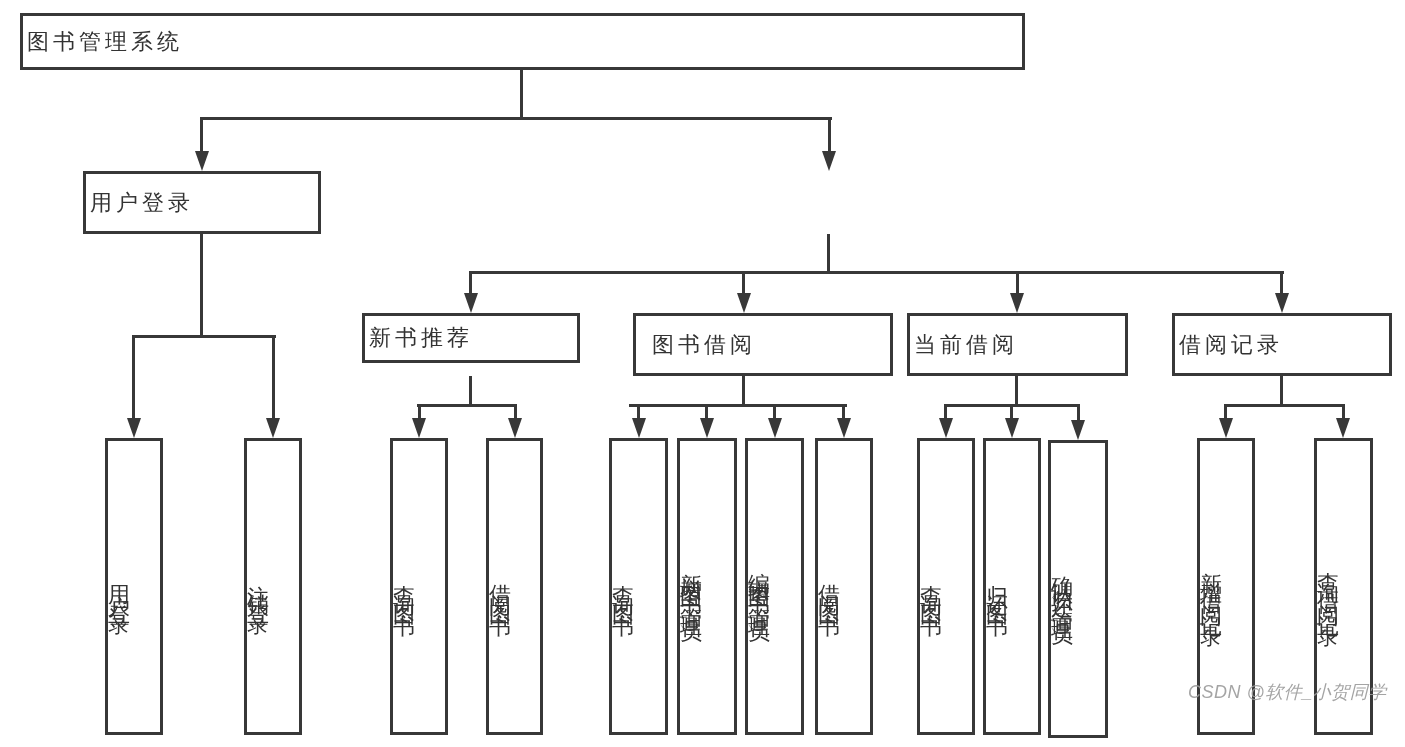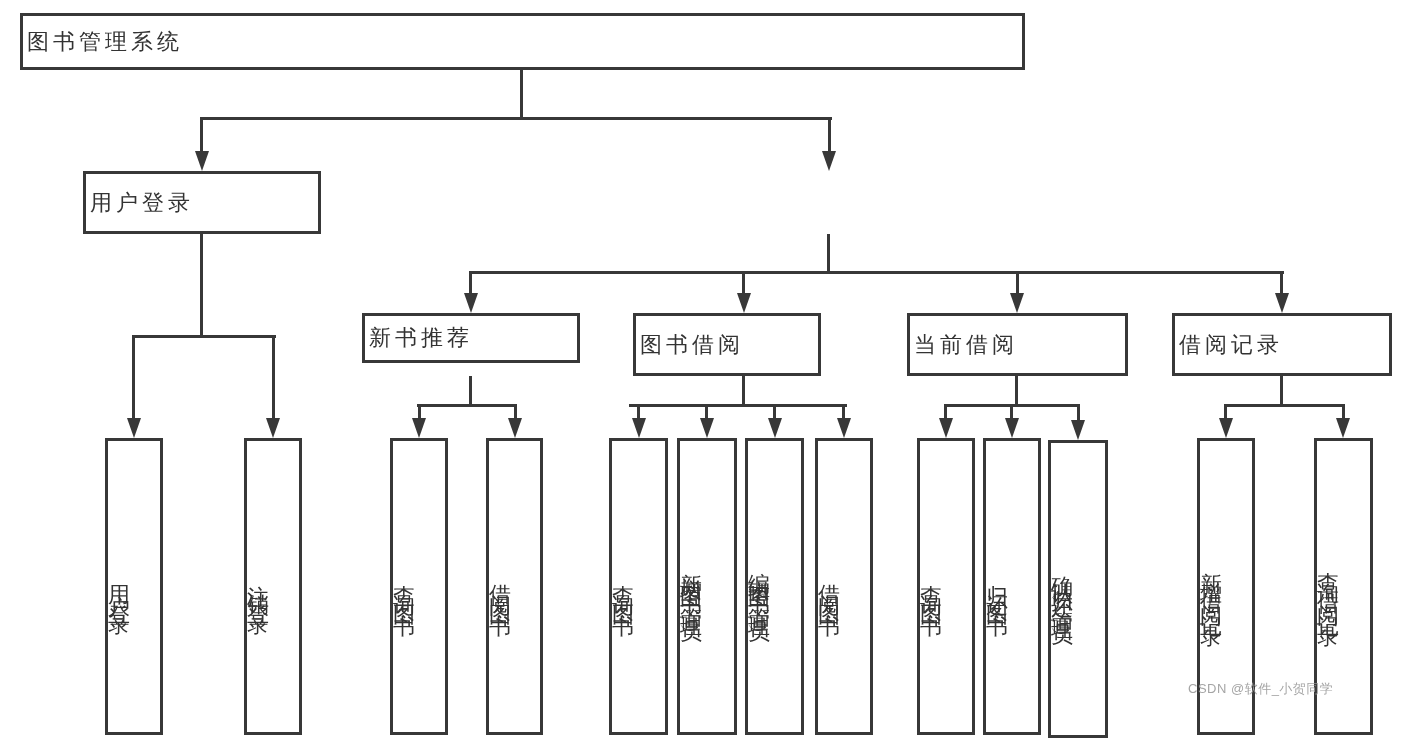--- a/index.html
+++ b/index.html
@@ -45,45 +45,46 @@
     position: absolute;
     width: 0; height: 0;
     border-left: 7px solid transparent;
     border-right: 7px solid transparent;
     border-top: 20px solid var(--line, #383838);
     z-index: 1;
   }
   #watermark {
     position: absolute;
     left: 1188px; top: 680px;
-    font-size: 13px;
+    font-size: 18px;
     letter-spacing: 0.5px;
     color: var(--wm, #9b9b9b);
     z-index: 5;
     opacity: 0.9;
     white-space: nowrap;
+    font-style: italic;
   }
 </style>
 </head>
 <body>
 
 <div id="stage">
 
   <div class="box" style="left:20px; top:13px; width:1005px; height:57px;">
     <span>图书管理系统</span>
   </div>
 
   <div class="box" style="left:83px; top:171px; width:238px; height:63px;">
     <span>用户登录</span>
   </div>
 
   <div class="box" style="left:362px; top:313px; width:218px; height:50px;">
     <span>新书推荐</span>
   </div>
-  <div class="box" style="left:633px; top:313px; width:188px; height:63px;">
+  <div class="box" style="left:633px; top:313px; width:260px; height:63px;padding-left:12px;">
     <span>图书借阅</span>
   </div>
   <div class="box" style="left:907px; top:313px; width:221px; height:63px;">
     <span>当前借阅</span>
   </div>
   <div class="box" style="left:1172px; top:313px; width:220px; height:63px;">
     <span>借阅记录</span>
   </div>
 
   <div class="box vbox" style="left:105px; top:438px; width:58px; height:297px;">

